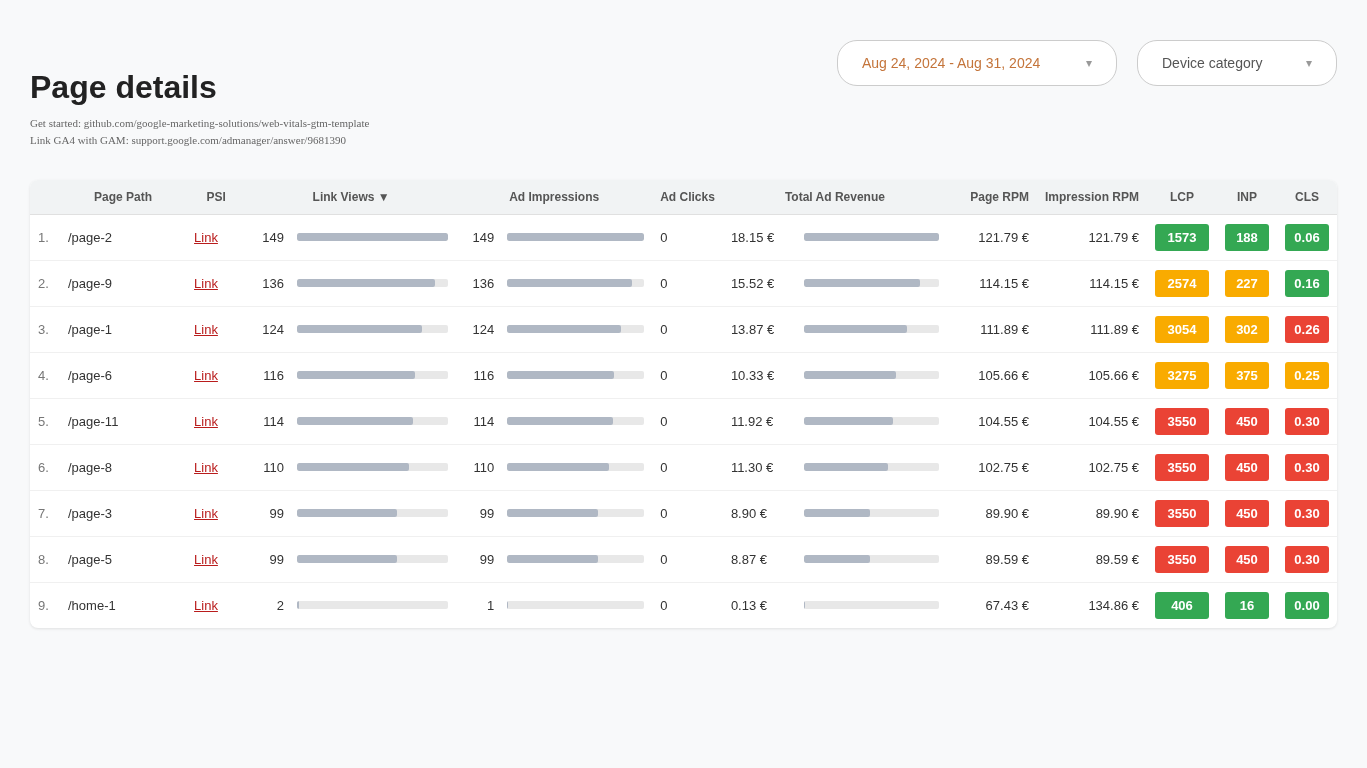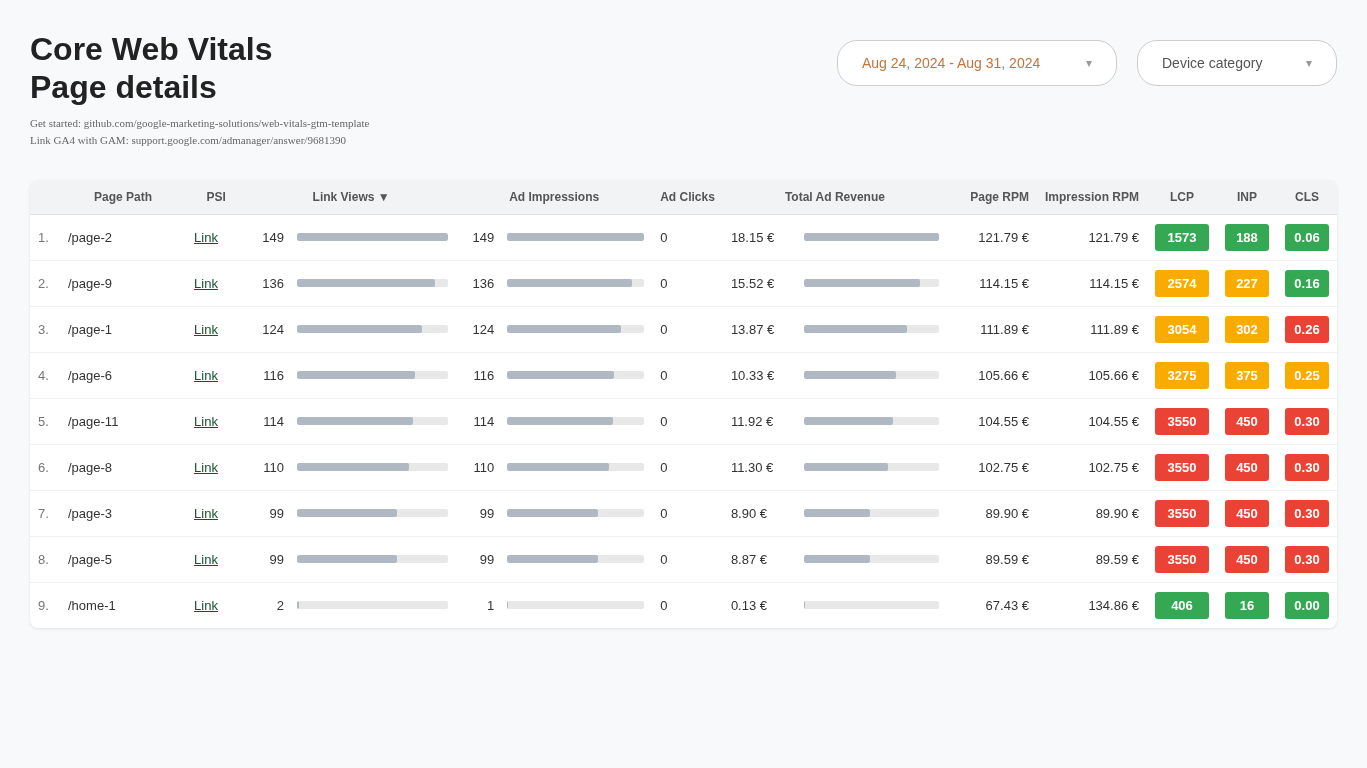--- a/index.html
+++ b/index.html
@@ -97,21 +97,21 @@
       color: #333;
       font-size: 13px;
     }
     tbody td.right {
       text-align: right;
     }
     tbody td.center {
       text-align: center;
     }
     .link-cell a {
-      color: #14532d;
+      color: #b91c1c;
       text-decoration: underline;
       cursor: pointer;
       font-size: 13px;
     }
     .bar-cell {
       display: flex;
       align-items: center;
       gap: 13px;
     }
     .bar-wrapper {
@@ -150,21 +150,21 @@
     .lcp-col { width: 70px; }
     .inp-col { width: 60px; }
     .cls-col { width: 60px; }
   </style>
 </head>
 <body>
 
 <div class="header-section">
   <div class="title-block">
     <h1>
-      <span>Core Web Vitals</span><br>
+      <br>
       <span>Page details</span>
     </h1>
     <div class="subtitle">
       <span>Get started: github.com/google-marketing-solutions/web-vitals-gtm-template</span><br>
       <span>Link GA4 with GAM: support.google.com/admanager/answer/9681390</span>
     </div>
   </div>
 
   <div class="filters">
     <div class="filter-dropdown date-filter">

